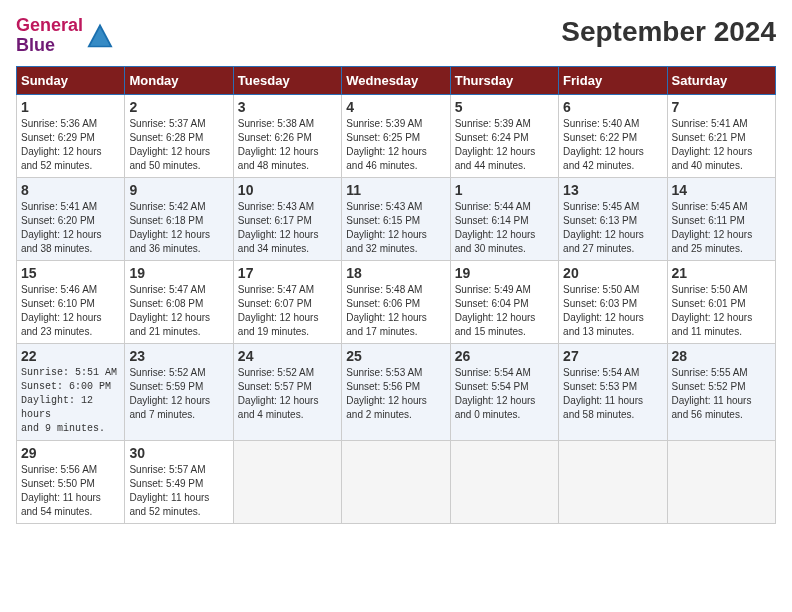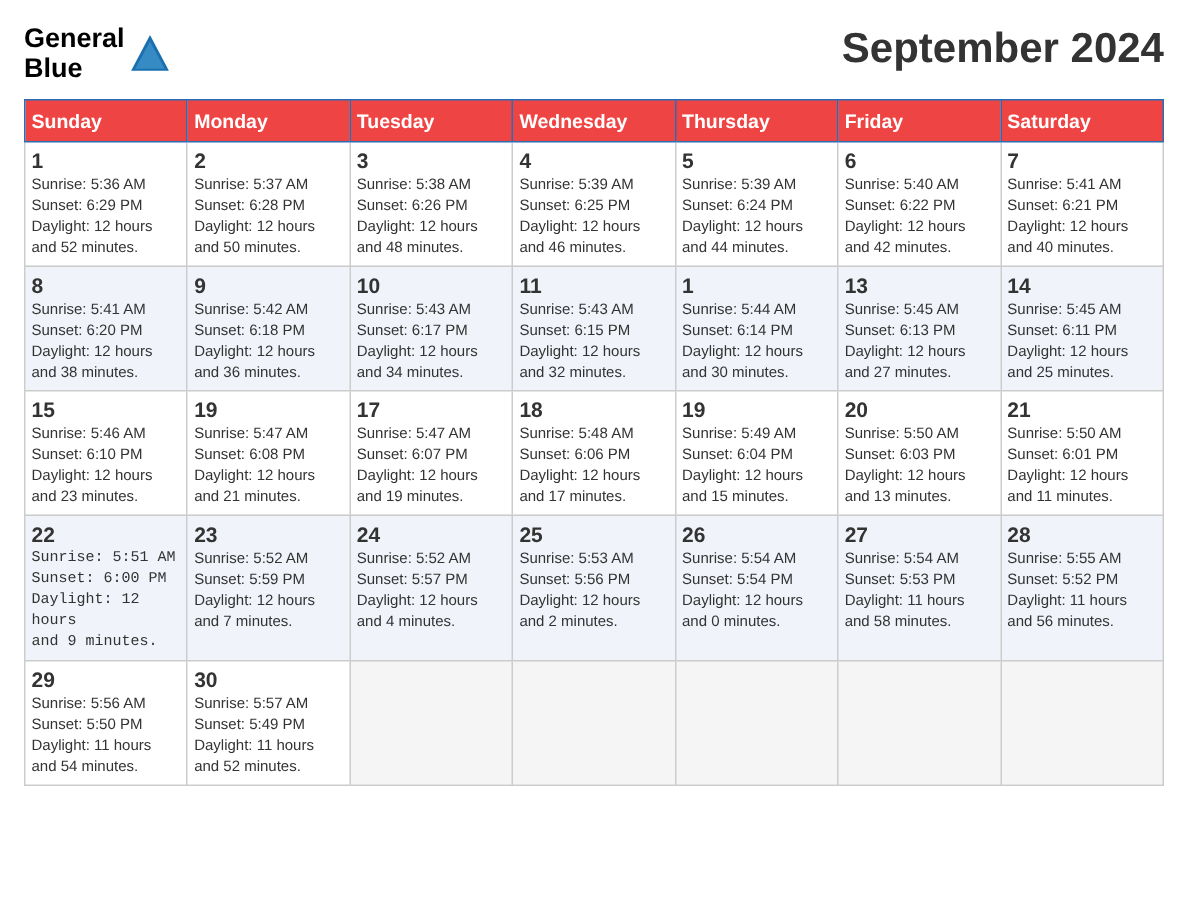--- a/index.html
+++ b/index.html
@@ -20,21 +20,21 @@
       display: flex;
       align-items: center;
     }
     .logo-text {
       font-size: 18px;
       font-weight: bold;
       color: #333;
       line-height: 1.1;
     }
     .logo-text span {
-      color: #000000;
+      color: #be185d;
     }
     .logo-icon {
       width: 28px;
       height: 28px;
       margin-left: 3px;
     }
     .title-block {
       text-align: right;
     }
     .month-title {
@@ -45,21 +45,21 @@
     .location {
       font-size: 16px;
       color: #555;
     }
     table {
       width: 100%;
       border-collapse: collapse;
       table-layout: fixed;
     }
     th {
-      background-color: #ef4444;
+      background-color: #7f1d1d;
       color: #fff;
       font-size: 13px;
       font-weight: bold;
       padding: 6px 4px;
       text-align: left;
       border: 1px solid #2a6db5;
     }
     td {
       vertical-align: top;
       border: 1px solid #ccc;
@@ -88,21 +88,21 @@
     }
   </style>
 </head>
 <body>
 
 <div class="header">
   <div class="logo">
     <div>
       <div class="logo-text">
         <span>General</span><br>
-        <span style="color:#000000;">Blue</span>
+        <span style="color:#701a75;">Blue</span>
       </div>
     </div>
     <svg class="logo-icon" viewBox="0 0 40 40">
       <polygon points="20,2 38,36 2,36" fill="#1a6faf"></polygon>
       <polygon points="20,8 34,34 6,34" fill="#4a9fd4" opacity="0.6"></polygon>
     </svg>
   </div>
   <div class="title-block">
     <div class="month-title">September 2024</div>
   </div>

